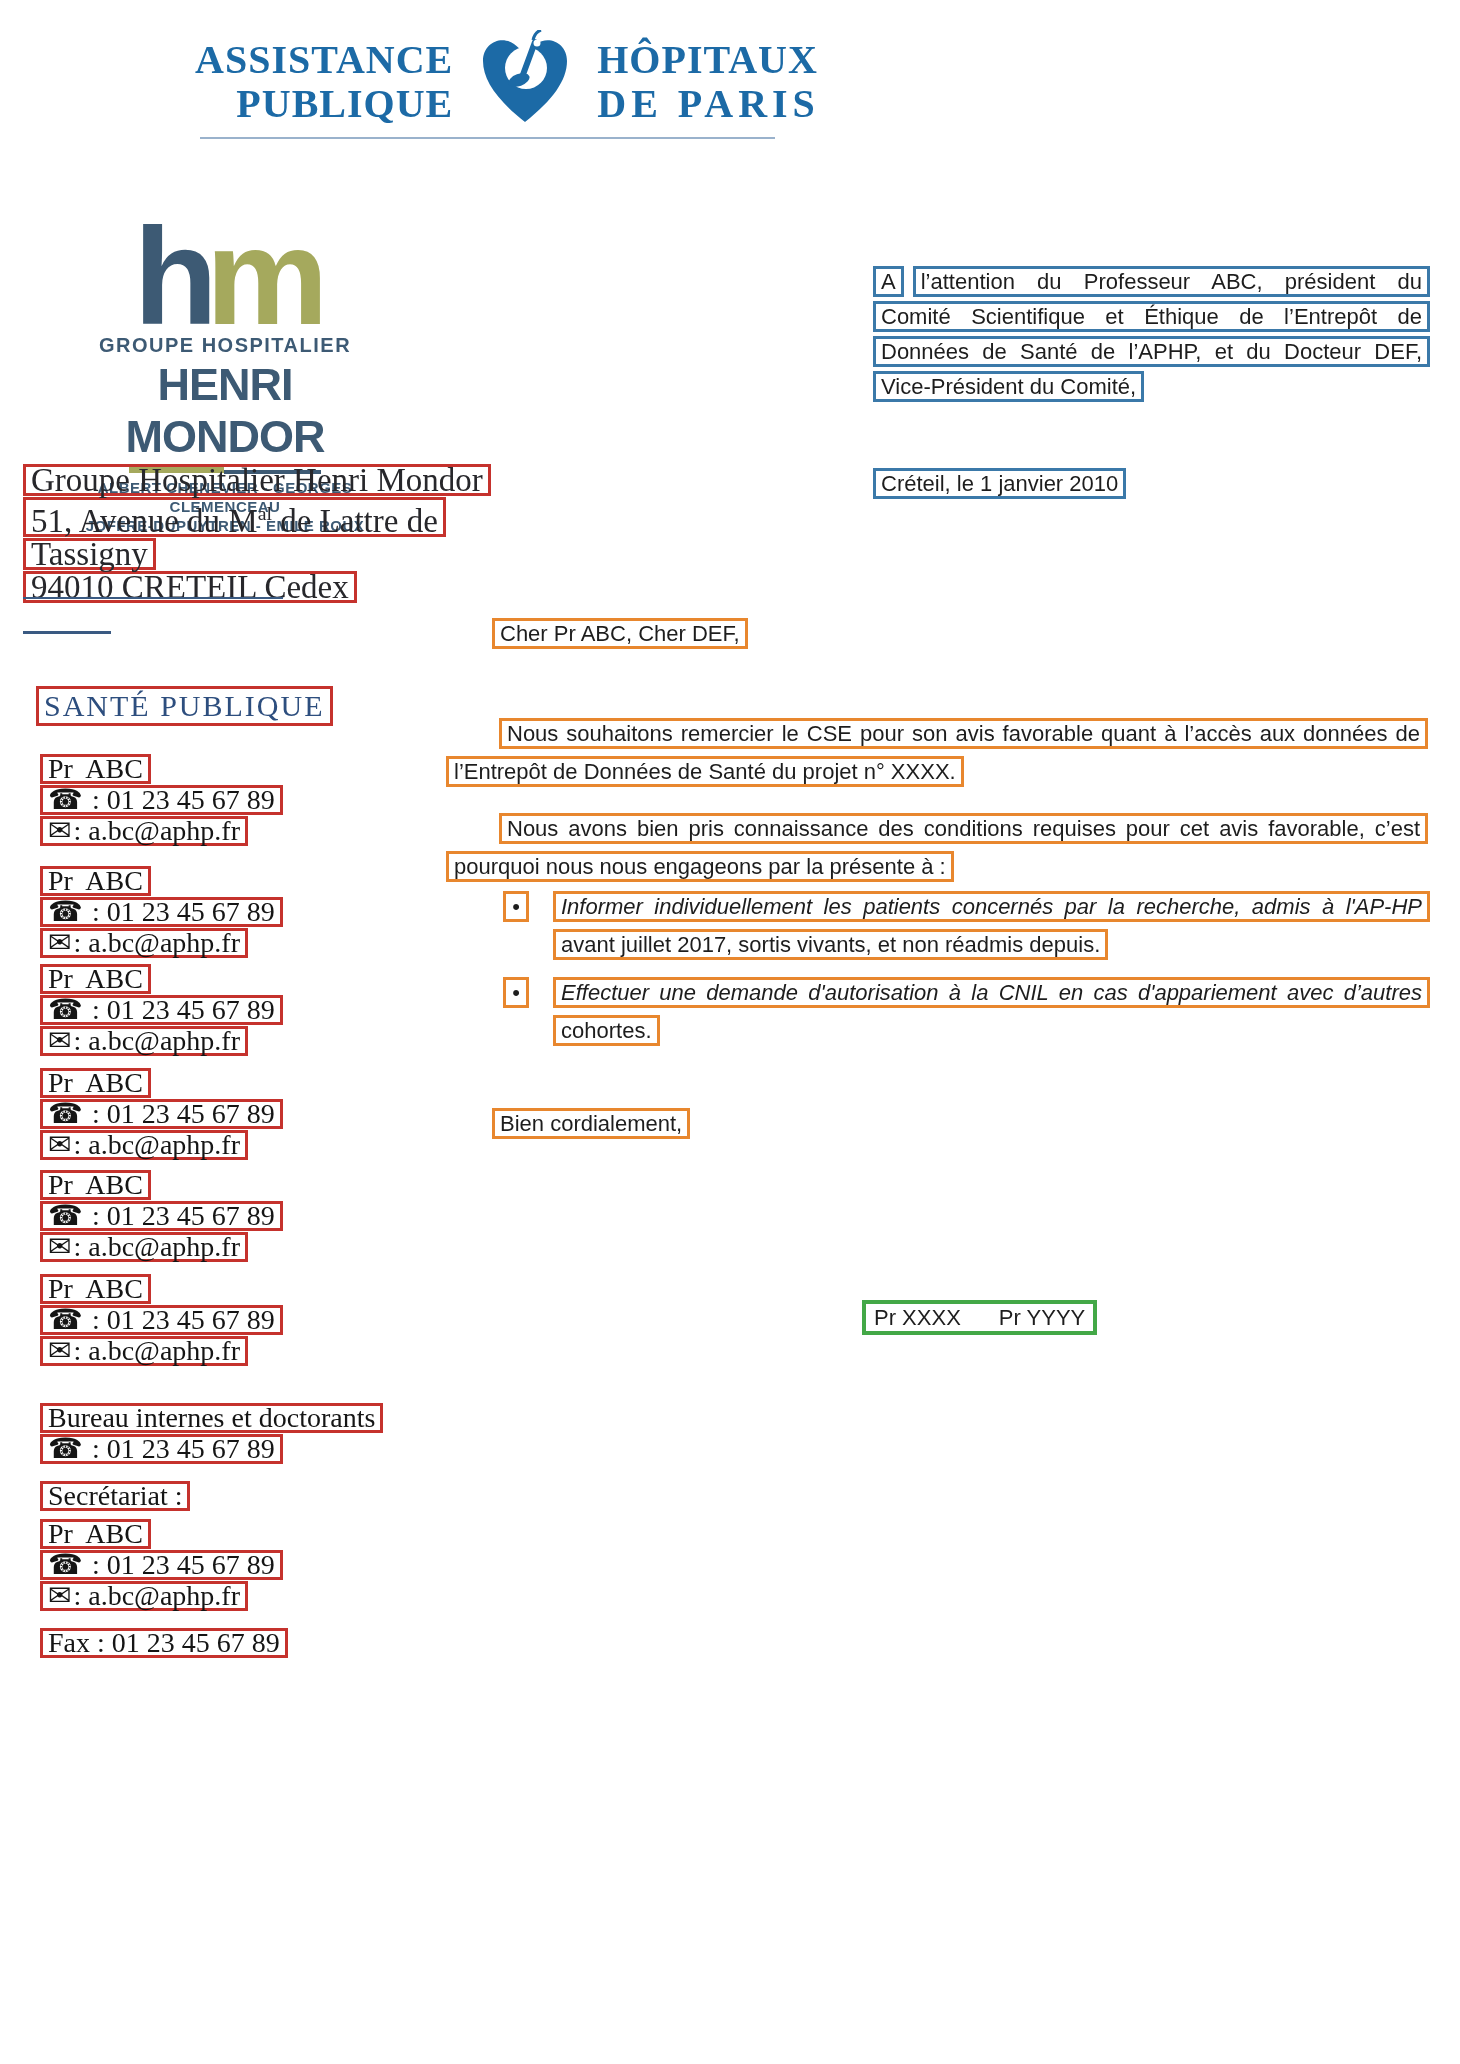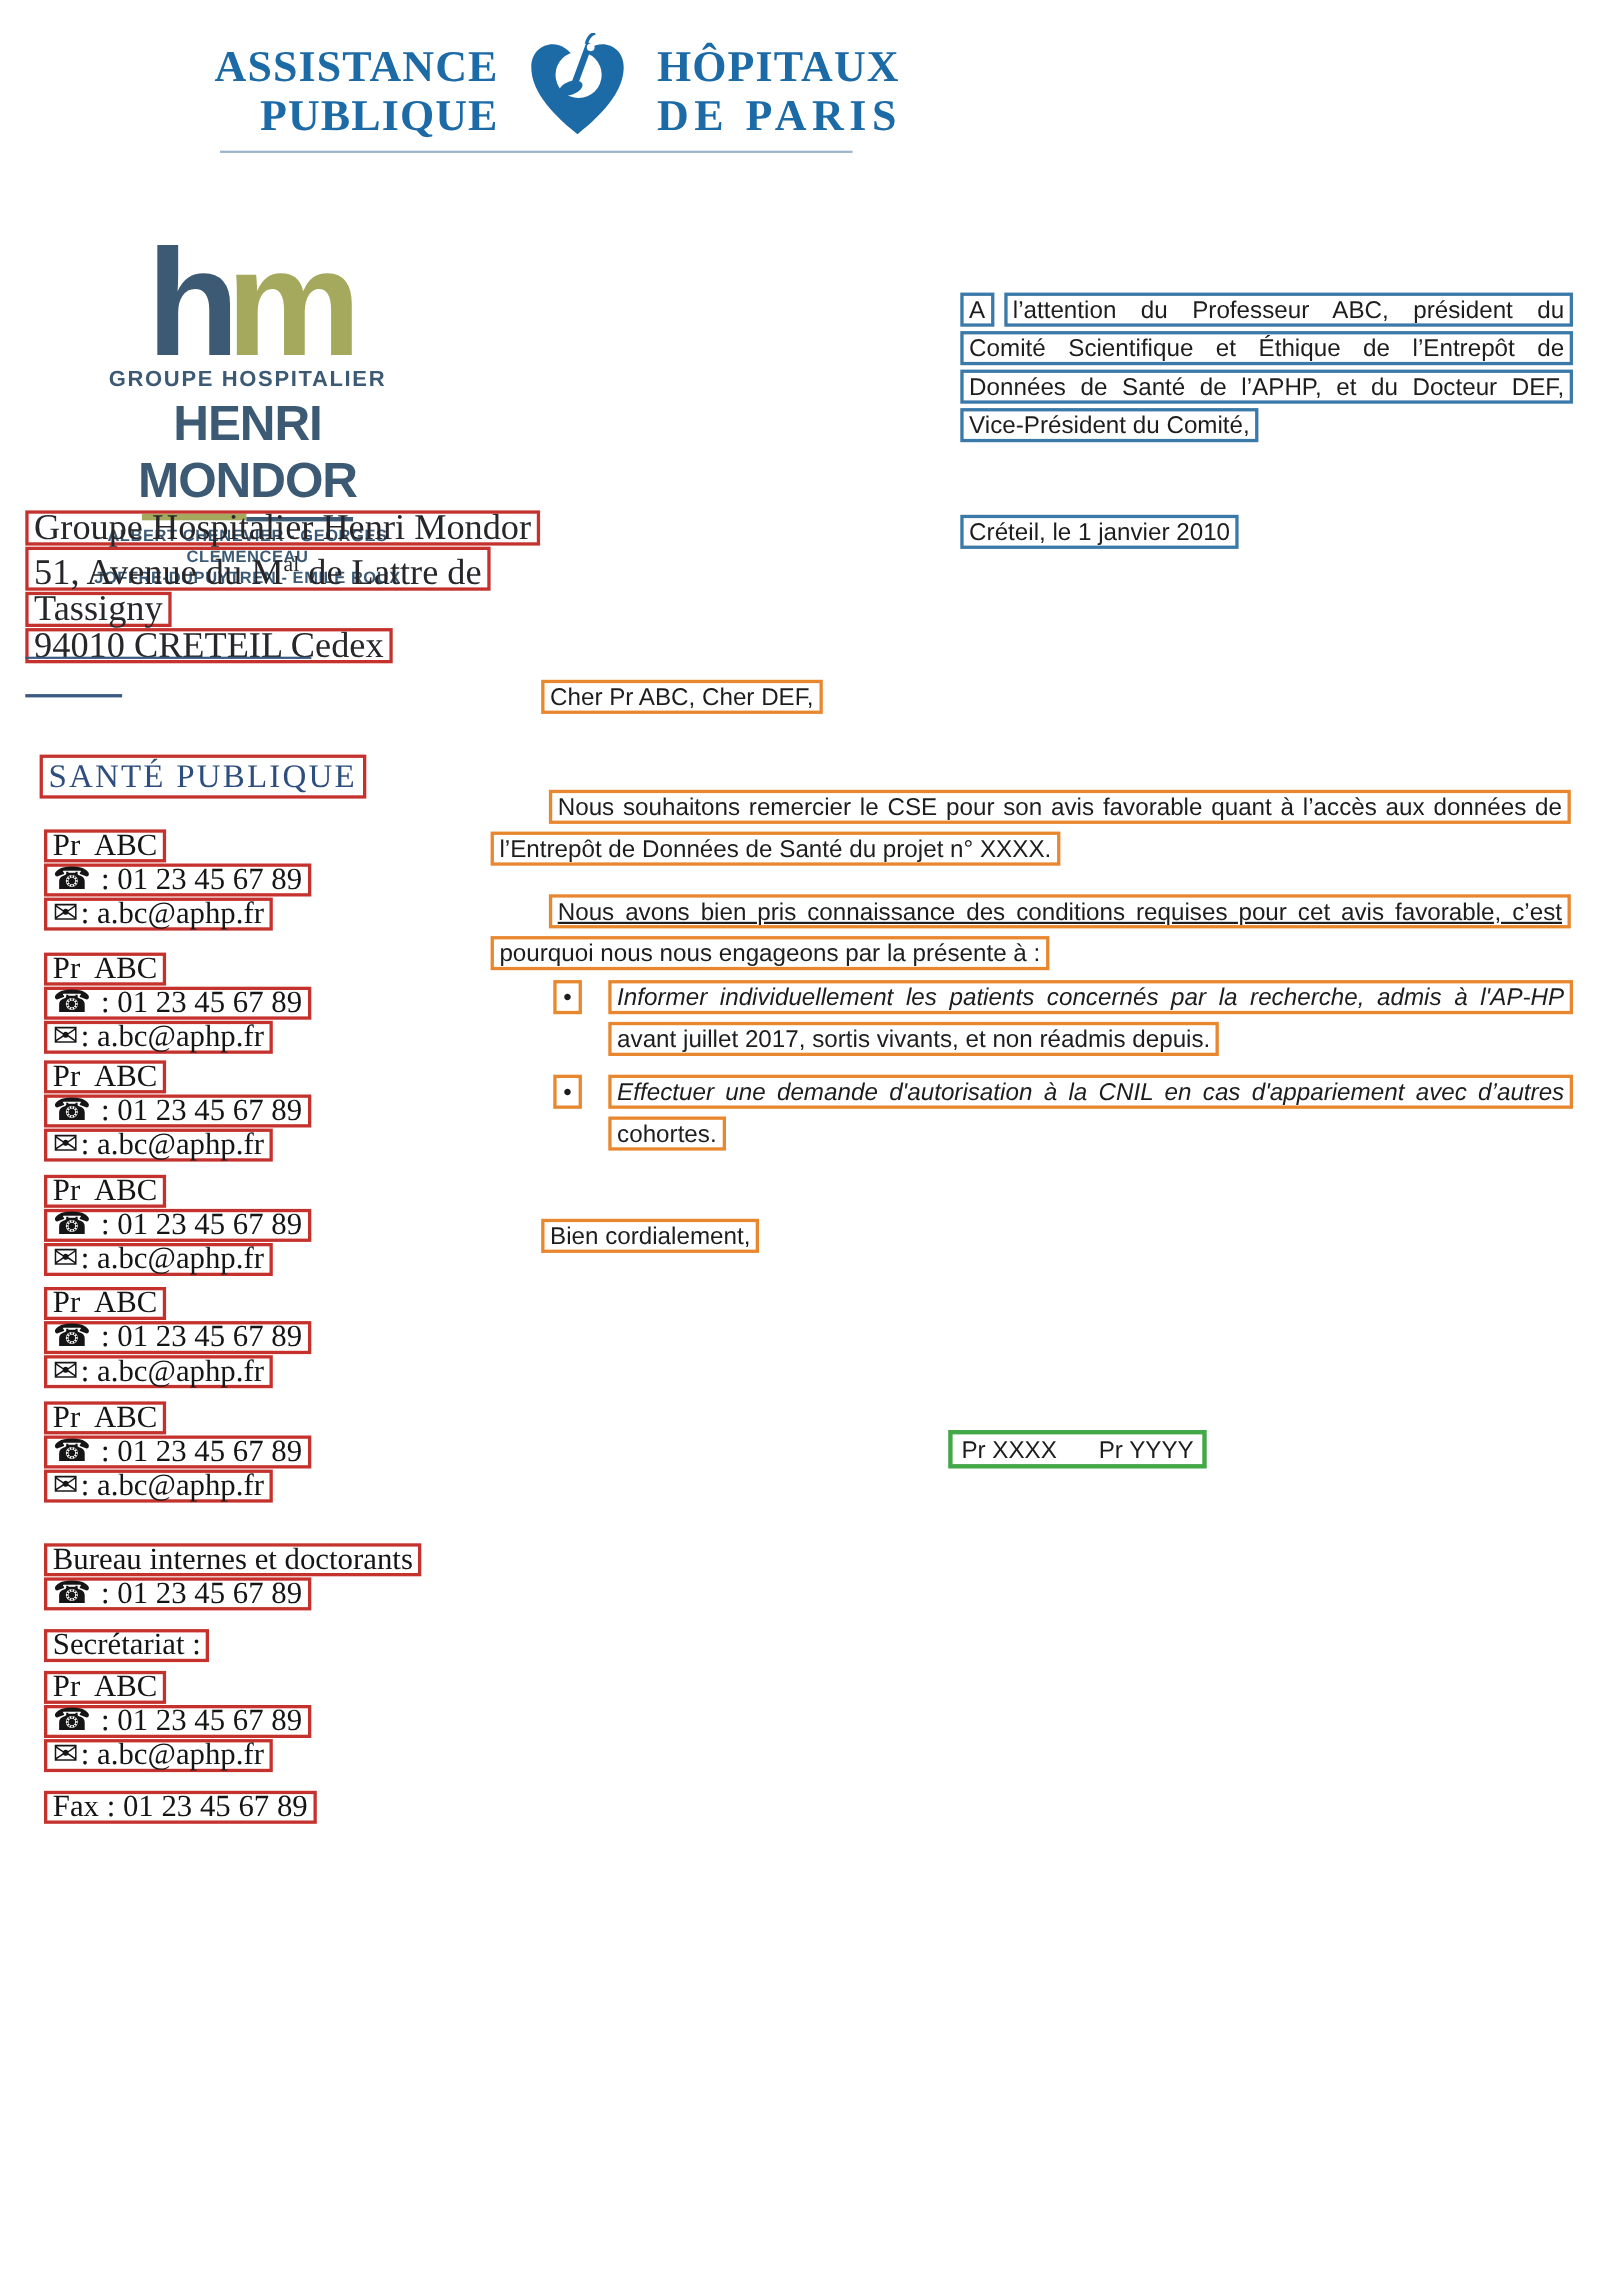--- a/index.html
+++ b/index.html
@@ -224,21 +224,21 @@
     <div class="box blue fit">Créteil, le 1 janvier 2010</div>
   </div>
 
   <div class="abs sans" style="left:492px; top:618px;">
     <div class="box orange fit">Cher Pr ABC, Cher DEF,</div>
   </div>
 
   <div class="abs sans" style="left:446px; top:718px; width:982px;">
     <div class="box orange fill indent2" style="margin-left:53px;">Nous souhaitons remercier le CSE pour son avis favorable quant à l’accès aux données de</div>
     <div class="box orange fit" style="margin-top:7px;">l’Entrepôt de Données de Santé du projet n° XXXX.</div>
-    <div class="box orange fill" style="margin-left:53px; margin-top:26px;text-decoration:underline;">Nous avons bien pris connaissance des conditions requises pour cet avis favorable, c’est</div>
+    <div class="box orange fill" style="margin-left:53px; margin-top:26px;">Nous avons bien pris connaissance des conditions requises pour cet avis favorable, c’est</div>
     <div class="box orange fit" style="margin-top:7px;">pourquoi nous nous engageons par la présente à :</div>
   </div>
 
   <div class="abs sans" style="left:503px; top:891px; width:927px;">
     <div class="bullet-row">
       <span class="box orange marker-box">•</span>
       <span class="box orange fill bullet-text">Informer individuellement les patients concernés par la recherche, admis à l'AP-HP</span>
     </div>
     <div style="margin-top:7px;">
       <div class="box orange fit" style="margin-left:50px;">avant juillet 2017, sortis vivants, et non réadmis depuis.</div>

